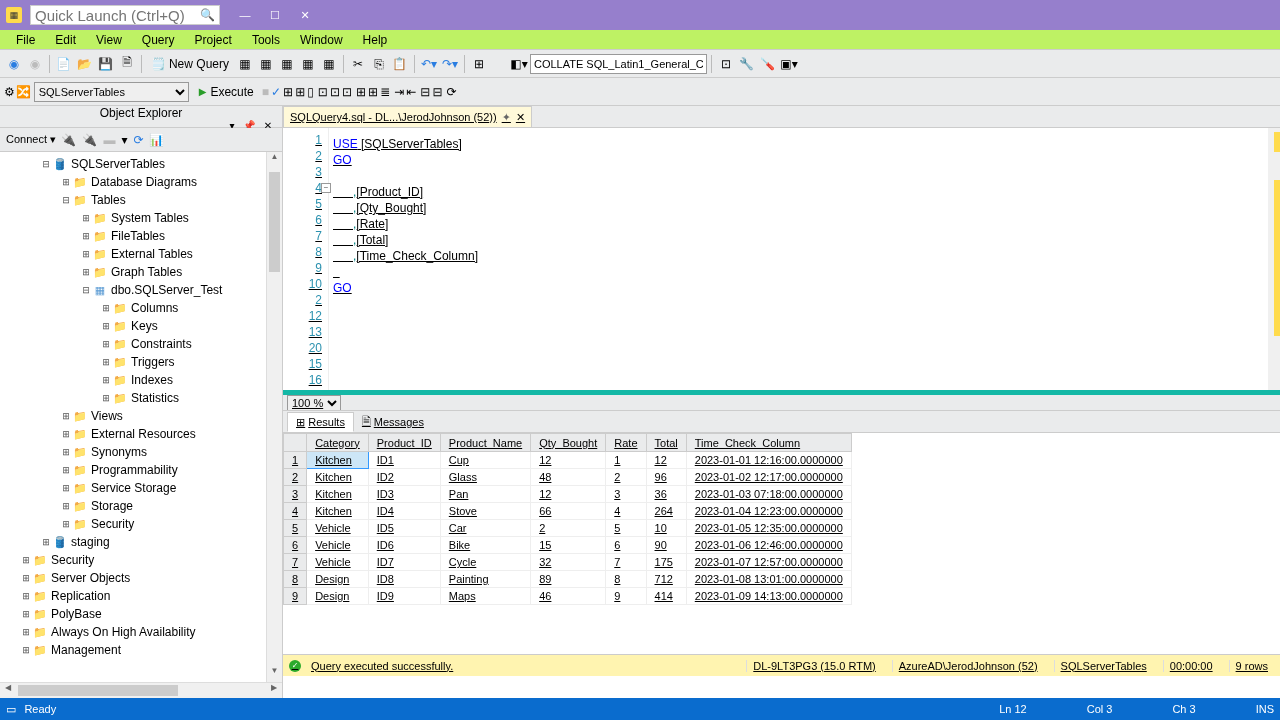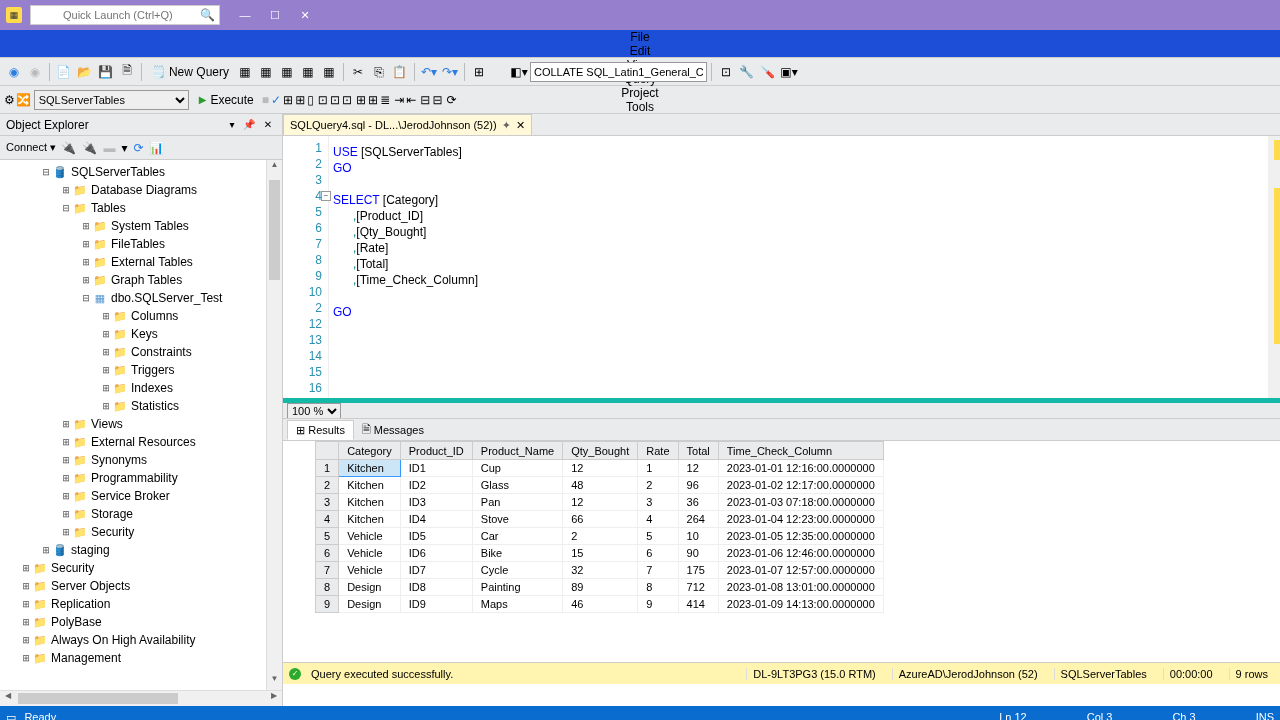--- a/index.html
+++ b/index.html
@@ -1,75 +1,75 @@
 <!DOCTYPE html>
 <html><head>
 <meta charset="utf-8">
 <style>
 * { margin:0; padding:0; box-sizing:border-box; font-family:"Segoe UI",Tahoma,sans-serif; }
 body { width:1280px; height:720px; background:#fff; font-size:12px; overflow:hidden; position:relative; }
 .titlebar { height:30px; background:#967fcc; color:#fff; display:flex; align-items:center; padding:0 6px; }
 .titlebar .app-icon { width:16px; height:16px; background:#ffdb4d; border-radius:2px; margin-right:8px; display:flex; align-items:center; justify-content:center; font-size:9px; color:#333; }
 .titlebar .ttl { flex:1; font-size:12px; }
 .titlebar .search { width:190px; height:20px; background:#fff; border:1px solid #ccc; display:flex; align-items:center; padding:0 4px; margin-right:10px; }
-.titlebar .search input { border:none; outline:none; width:100%; font-size:11px; color:#888;margin-left:28px; }
+.titlebar .search input { border:none; outline:none; width:100%; font-size:15px; color:#888; }
 .titlebar .winbtn { width:30px; height:22px; display:flex; align-items:center; justify-content:center; font-size:11px; cursor:pointer; }
-.menubar { height:28px; background:#1d4ed8; display:flex; align-items:center; padding:0 6px; border-bottom:1px solid #ccc;flex-direction:column; }
+.menubar { height:20px; background:#bef264; display:flex; align-items:center; padding:0 6px; border-bottom:1px solid #ccc; }
 .menubar span { padding:0 10px; cursor:pointer; }
 .toolbar { height:28px; background:#eaebec; display:flex; align-items:center; padding:0 4px; border-bottom:1px solid #ccc; gap:1px; }
 .toolbar .tbtn { width:20px; height:20px; display:flex; align-items:center; justify-content:center; font-size:12px; cursor:pointer; }
 .toolbar .tsep { width:1px; height:18px; background:#bbb; margin:0 3px; }
 .toolbar .newq { display:flex; align-items:center; gap:3px; padding:0 5px; cursor:pointer; }
 .toolbar input.collate { width:177px; height:20px; font-size:11px; border:1px solid #999; padding:0 3px; }
 .toolbar2 { height:28px; background:#eaebec; display:flex; align-items:center; padding:0 4px; border-bottom:1px solid #ccc; gap:2px; }
 .toolbar2 select { width:155px; height:20px; font-size:11px; border:1px solid #999; }
 .toolbar2 .execute { display:flex; align-items:center; gap:4px; padding:0 6px; cursor:pointer; }
 .toolbar2 .execute .play { color:#2a9d2a; font-size:10px; }
 .main { display:flex; height:592px; }
 .objexp { width:283px; background:#f5f5f5; border-right:1px solid #ccc; display:flex; flex-direction:column; }
-.objexp-title { height:22px; background:#eaebec; border-bottom:1px solid #ccc; display:flex; align-items:center; padding:0 6px; font-size:12px; }
+.objexp-title { height:22px; background:#eaebec; border-bottom:1px solid #ccc; display:flex; align-items:center; padding:0 6px; font-size:12px;flex-direction:column; }
 .objexp-title .pin { margin-left:auto; display:flex; gap:2px; }
 .objexp-title .pin span { width:16px; text-align:center; cursor:pointer; font-size:10px; }
 .connect-bar { height:24px; background:#eaebec; display:flex; align-items:center; padding:0 6px; gap:6px; border-bottom:1px solid #ccc; }
 .connect-bar .cbtn { font-size:11px; cursor:pointer; }
 .tree { flex:1; overflow:auto; background:#fff; padding:3px 0; position:relative; }
 .tree-scroll { position:absolute; right:0; top:0; width:16px; height:100%; background:#f0f0f0; border-left:1px solid #ddd; }
 .tree-scroll .thumb { position:absolute; left:2px; right:2px; top:20px; height:100px; background:#ccc; }
 .tree-scroll .ar { position:absolute; left:0; right:0; height:16px; text-align:center; font-size:8px; color:#666; }
 .node { display:flex; align-items:center; height:18px; white-space:nowrap; cursor:pointer; }
 .node .exp { width:12px; text-align:center; font-size:9px; color:#555; }
 .node .ico { width:16px; height:14px; margin-right:3px; display:flex; align-items:center; justify-content:center; font-size:11px; }
 .folder { color:#e6b34d; }
 .db-ico { color:#e6b34d; }
 .tbl-ico { color:#5a9bd4; font-size:9px; }
 .hscroll { height:16px; background:#f0f0f0; border-top:1px solid #ddd; display:flex; }
 .hscroll .ar { width:16px; text-align:center; font-size:8px; color:#666; }
 .hscroll .track { flex:1; position:relative; }
 .hscroll .thumb { position:absolute; left:2px; top:2px; bottom:2px; width:160px; background:#ccc; }
-.editor-area { flex:1; display:flex; flex-direction:column; }
+.editor-area { flex:1; display:flex; flex-direction:column;text-decoration:underline; }
 .tabstrip { height:22px; background:#eaebec; display:flex; align-items:flex-end; border-bottom:1px solid #ccc; }
 .tab { height:21px; background:#fff9d9; border:1px solid #ccc; border-bottom:none; padding:0 6px; display:flex; align-items:center; font-size:11px; gap:5px; }
 .tab .mod { color:#666; }
 .tab .cls { cursor:pointer; font-size:11px; }
 .editor { flex:1; display:flex; background:#fff; position:relative; min-height:0; }
 .gutter { width:46px; background:#fff; text-align:right; padding:4px 6px 0 0; font-family:Consolas,monospace; font-size:12px; color:#2b91af; border-right:1px solid #eee; }
 .gutter div { height:16px; line-height:16px; }
 .code { flex:1; font-family:Consolas,monospace; font-size:12px; padding:8px 0 0 4px; position:relative; }
 .code-line { height:16px; line-height:16px; white-space:pre; }
 .kw { color:#0000ff; }
 .sys { color:#008080; }
 .fold { position:absolute; left:-8px; width:10px; height:10px; border:1px solid #999; background:#fff; font-size:8px; text-align:center; line-height:8px; color:#555; }
 .rtmargin { position:absolute; right:0; top:0; width:12px; bottom:0; background:#f0f0f0; }
 .rtmargin .mk { position:absolute; right:0; width:6px; background:#ffdb4d; }
 .zoom { height:20px; background:#eaebec; border-top:5px solid #14b8a6; display:flex; align-items:center; padding:0 4px; font-size:11px; }
 .zoom select { height:16px; font-size:11px; border:1px solid #999; width:54px; }
 .results-tabs { height:22px; background:#eaebec; border-top:1px solid #ccc; display:flex; align-items:flex-end; padding-left:4px; }
 .rtab { height:20px; padding:0 8px; display:flex; align-items:center; gap:3px; font-size:11px; cursor:pointer; }
 .rtab.active { background:#fff; border:1px solid #ccc; border-bottom:1px solid #fff; }
-.grid { overflow:auto; background:#fff; border-top:1px solid #ccc;padding-left:32px; }
+.grid { overflow:auto; background:#fff; border-top:1px solid #ccc; }
 .grid table { border-collapse:collapse; font-size:11px; }
 .grid th { background:#eaebec; border:1px solid #ccc; padding:2px 8px; font-weight:normal; text-align:left; height:18px; }
 .grid td { border:1px solid #eee; padding:1px 8px; height:17px; }
 .grid td.rownum { background:#eaebec; border:1px solid #ccc; text-align:center; width:22px; }
 .grid td.sel { background:#cde6f7; border:1px solid #3399ff; }
 .statusq { height:22px; background:#fff4b0; display:flex; align-items:center; padding:0 6px; gap:10px; border-top:1px solid #ccc; font-size:11px; }
 .statusq .ok { width:12px; height:12px; background:#2caa2c; border-radius:50%; display:flex; align-items:center; justify-content:center; color:#fff; font-size:8px; }
 .statusq .spacer { flex:1; }
 .statusq .cell { padding:0 6px; border-left:1px solid #ddd; }
 .statusbar { height:22px; background:#0a6cce; color:#fff; display:flex; align-items:center; padding:0 6px; font-size:11px; gap:40px; }
@@ -276,21 +276,21 @@
           <span>Synonyms</span>
         </div>
         <div class="node" style="padding-left: 60px;">
           <span class="exp">⊞</span>
           <span class="ico folder">📁</span>
           <span>Programmability</span>
         </div>
         <div class="node" style="padding-left: 60px;">
           <span class="exp">⊞</span>
           <span class="ico folder">📁</span>
-          <span>Service Broker</span>
+          <span>Service Storage</span>
         </div>
         <div class="node" style="padding-left: 60px;">
           <span class="exp">⊞</span>
           <span class="ico folder">📁</span>
           <span>Storage</span>
         </div>
         <div class="node" style="padding-left: 60px;">
           <span class="exp">⊞</span>
           <span class="ico folder">📁</span>
           <span>Security</span>
@@ -361,30 +361,29 @@
           <div>4</div>
           <div>5</div>
           <div>6</div>
           <div>7</div>
           <div>8</div>
           <div>9</div>
           <div>10</div>
           <div>2</div>
           <div>12</div>
           <div>13</div>
-          <div>14</div>
+          <div>20</div>
           <div>15</div>
           <div>16</div>
         </div>
       <div class="code" id="code">
           <div class="code-line"><span class="kw">USE</span> [SQLServerTables]</div>
           <div class="code-line"><span class="kw">GO</span></div>
           <div class="code-line"></div>
           <span class="fold" style="top: 55px;">−</span>
-          <div class="code-line"><span class="kw">SELECT</span> [Category]</div>
           <div class="code-line">      <span class="sys">,</span>[Product_ID]</div>
           <div class="code-line">      <span class="sys">,</span>[Qty_Bought]</div>
           <div class="code-line">      <span class="sys">,</span>[Rate]</div>
           <div class="code-line">      <span class="sys">,</span>[Total]</div>
           <div class="code-line">      <span class="sys">,</span>[Time_Check_Column]</div>
           <div class="code-line">  </div>
           <div class="code-line"><span class="kw">GO</span></div>
           <div class="code-line"></div>
           <div class="code-line"></div>
           <div class="code-line"></div>

